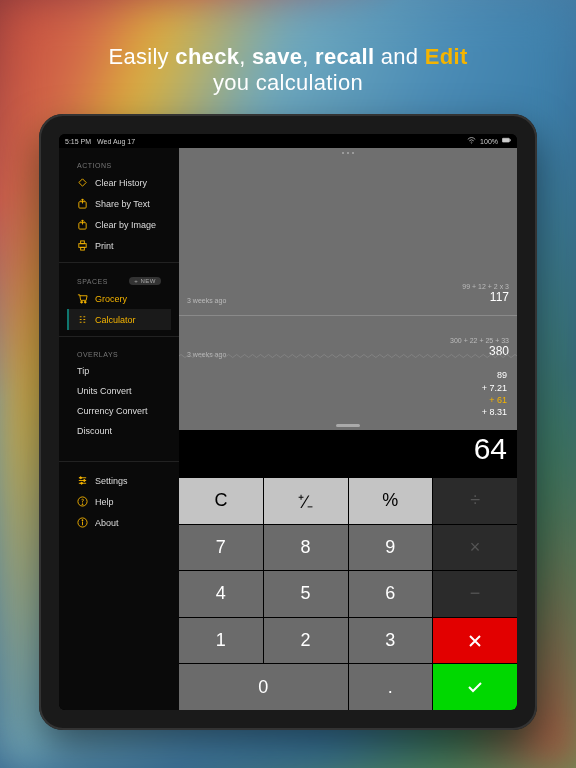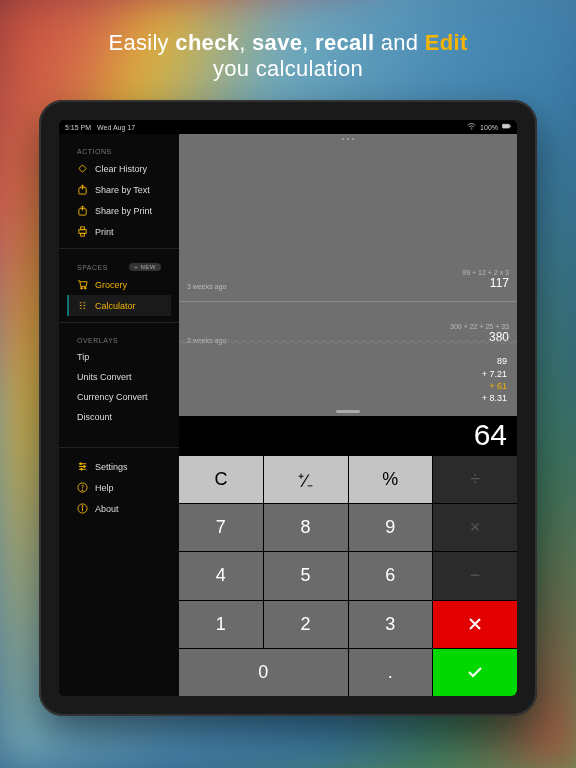--- a/index.html
+++ b/index.html
@@ -14,21 +14,21 @@
   position: absolute; inset: 0;
   background: linear-gradient(110deg, #C1493C 0%, #D46A4A 12%, #DDB23B 20%, #6FA9BE 35%, #4A8BB5 55%, #3B7DA8 70%, #3D7855 85%, #C24533 100%);
   filter: blur(22px);
 }
 .headline {
   position: relative;
   text-align: center;
   color: #fff;
   font-size: 22px;
   font-weight: 300;
-  padding: 30px 0 8px;
+  padding: 44px 0 8px;
   letter-spacing: 0.3px;
 }
 .headline b { font-weight: 700; }
 .headline .edit { color: #F5B400; font-weight: 700; }
 .device {
   position: relative;
   width: 498px; height: 616px;
   margin: 10px auto 0;
   background: #1a1a1a;
   border-radius: 24px;
@@ -121,21 +121,21 @@
 .tape .gold { color: #F5B400; }
 .handle {
   position: absolute; bottom: 3px; left: 50%; transform: translateX(-50%);
   width: 24px; height: 3px; background: #aaa; border-radius: 2px;
 }
 .display {
   background: #000; color: #fff;
   text-align: right;
   font-size: 30px;
   font-weight: 300;
-  padding: 2px 10px 4px;
+  padding: 2px 10px 12px;
 }
 .keypad {
   flex: 1;
   display: grid;
   grid-template-columns: repeat(4, 1fr);
   grid-template-rows: repeat(5, 1fr);
   gap: 1px;
   background: #000;
 }
 .key {
@@ -200,21 +200,21 @@
               </span>
             <span>Share by Text</span>
           </div>
           <div class="sb-item white">
             <span class="ic">
                 <svg viewBox="0 0 12 12">
                   <rect x="2" y="4" width="8" height="7" rx="1" stroke="#F5B400" fill="none"></rect>
                   <path d="M6 1 V6 M4 3 L6 1 L8 3" stroke="#F5B400" fill="none"></path>
                 </svg>
               </span>
-            <span>Share by Print</span>
+            <span>Clear by Image</span>
           </div>
           <div class="sb-item white">
             <span class="ic">
                 <svg viewBox="0 0 12 12">
                   <rect x="2" y="4" width="8" height="4" stroke="#F5B400" fill="none"></rect>
                   <rect x="4" y="1" width="4" height="3" stroke="#F5B400" fill="none"></rect>
                   <rect x="4" y="8" width="4" height="3" stroke="#F5B400" fill="none"></rect>
                 </svg>
               </span>
             <span>Print</span>

